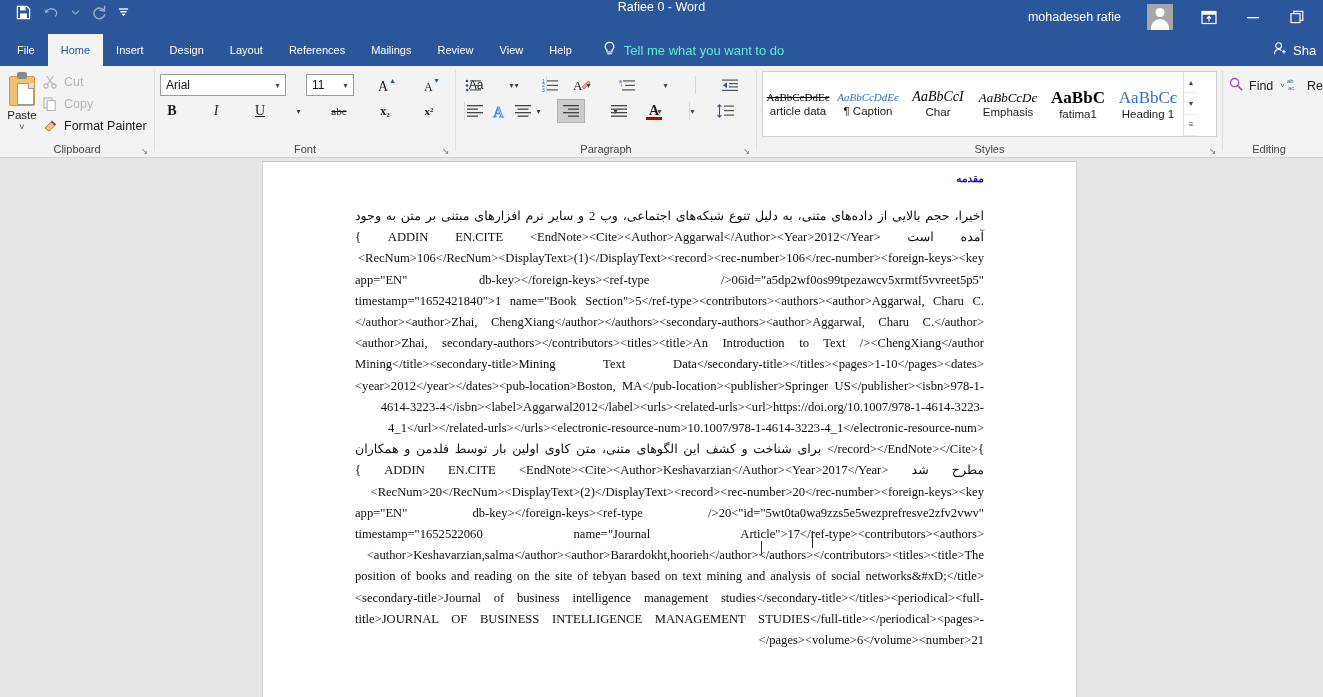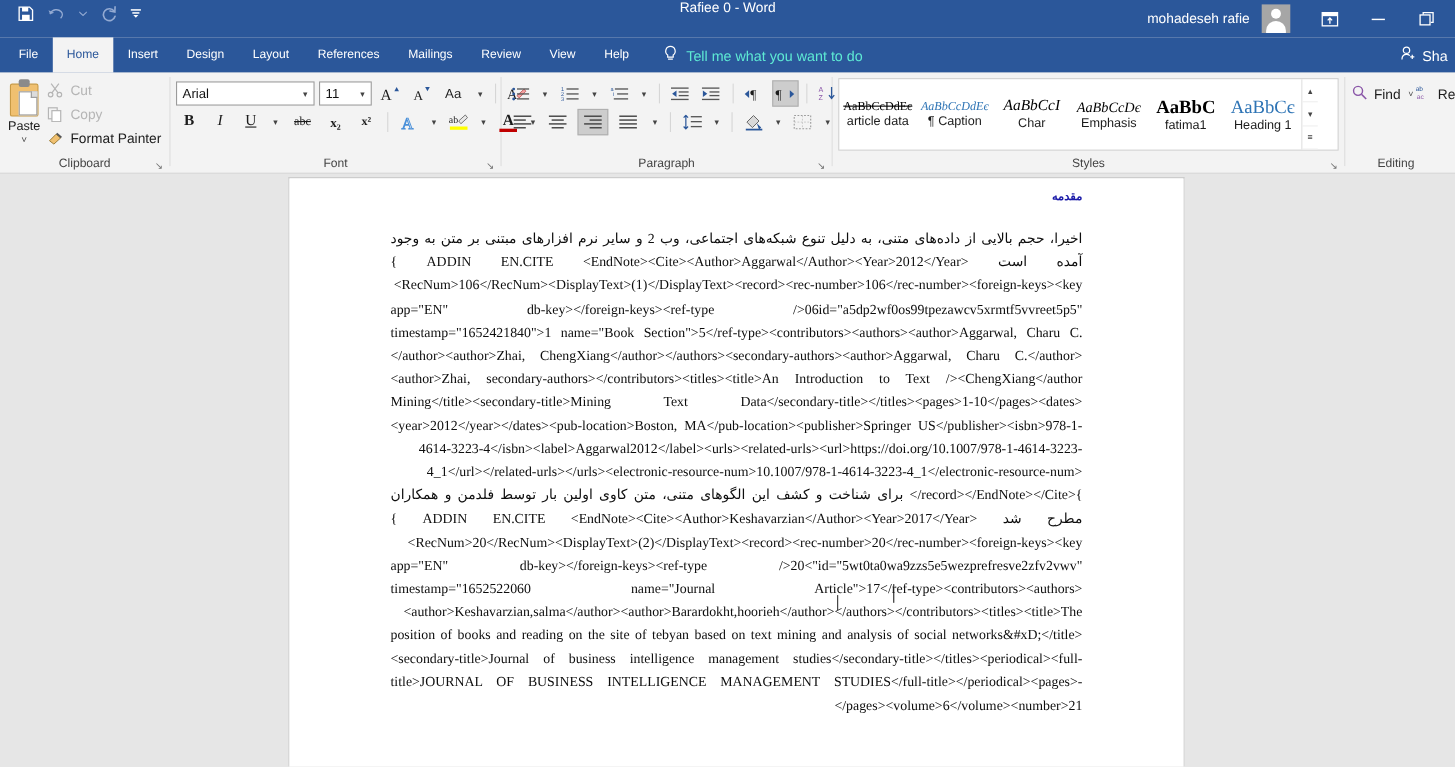--- a/index.html
+++ b/index.html
@@ -25,21 +25,21 @@
   .qat-btn.dim { color: #93aad2; }
   .qat-btn.tiny { width: 18px; font-size: 10px; }
   .win-title {
     position: absolute; left: 0; right: 0; text-align: center;
     font-size: 12.5px; color: #ffffff; pointer-events: none;
   }
   .title-right {
     margin-left: auto; display: flex; align-items: center; gap: 0px; padding-right: 4px;
     position: relative; z-index: 2;
   }
-  .acct-name { font-size: 12.5px; color: #fff; margin-right: 11px; white-space: nowrap; }
+  .acct-name { font-size: 12.5px; color: #fff; margin-right: 26px; white-space: nowrap; }
   .avatar {
     width: 26px; height: 26px; background: #a6a6a6; position: relative; overflow: hidden;
     margin-right: 14px; flex: 0 0 auto;
   }
   .avatar::before {
     content:""; position:absolute; left:50%; top:4px; width:9px; height:9px;
     border-radius:50%; background:#fff; transform:translateX(-50%);
   }
   .avatar::after {
     content:""; position:absolute; left:50%; top:15px; width:18px; height:12px;
@@ -98,21 +98,21 @@
   .clip-top { position:absolute; left:12px; top:0px; width:10px; height:7px; background:#8a8a8a; border-radius:2px;}
   .clip-page { position:absolute; left:12px; top:11px; width:17px; height:22px; background:#fff; border:1px solid #9a9a9a;}
   .clip-fold { position:absolute; left:23px; top:11px; width:6px; height:6px; background:#dcdcdc; border-left:1px solid #9a9a9a; border-bottom:1px solid #9a9a9a;}
   .cmds { display:flex; flex-direction:column; gap:2px; padding-top:2px; }
   .cmd { display:flex; align-items:center; gap:6px; font-size:12.5px; color:#1c1c1c; height:20px; padding:0 3px; white-space:nowrap;}
   .cmd.disabled { color:#b5b5b5; }
   .cmd .ic { width:16px; height:16px; display:flex; align-items:center; justify-content:center; font-size:13px; }
 
   
   .g-font { width: 300px; }
-  .row { display: flex; align-items: center; gap: 4px; height: 26px; }
+  .row { display: flex; align-items: center; gap: 20px; height: 26px; }
   .combo {
     height: 22px; border: 1px solid #9b9b9b; background:#fff; display:flex; align-items:center;
     font-size: 12px; color:#111; padding-left: 5px; position: relative;
   }
   .combo .cv { flex:1; }
   .combo .car { width:15px; text-align:center; font-size:8px; color:#444; }
   .fontname { width: 126px; }
   .fontsize { width: 48px; }
   .ibtn {
     width: 24px; height: 24px; display:flex; align-items:center; justify-content:center;

